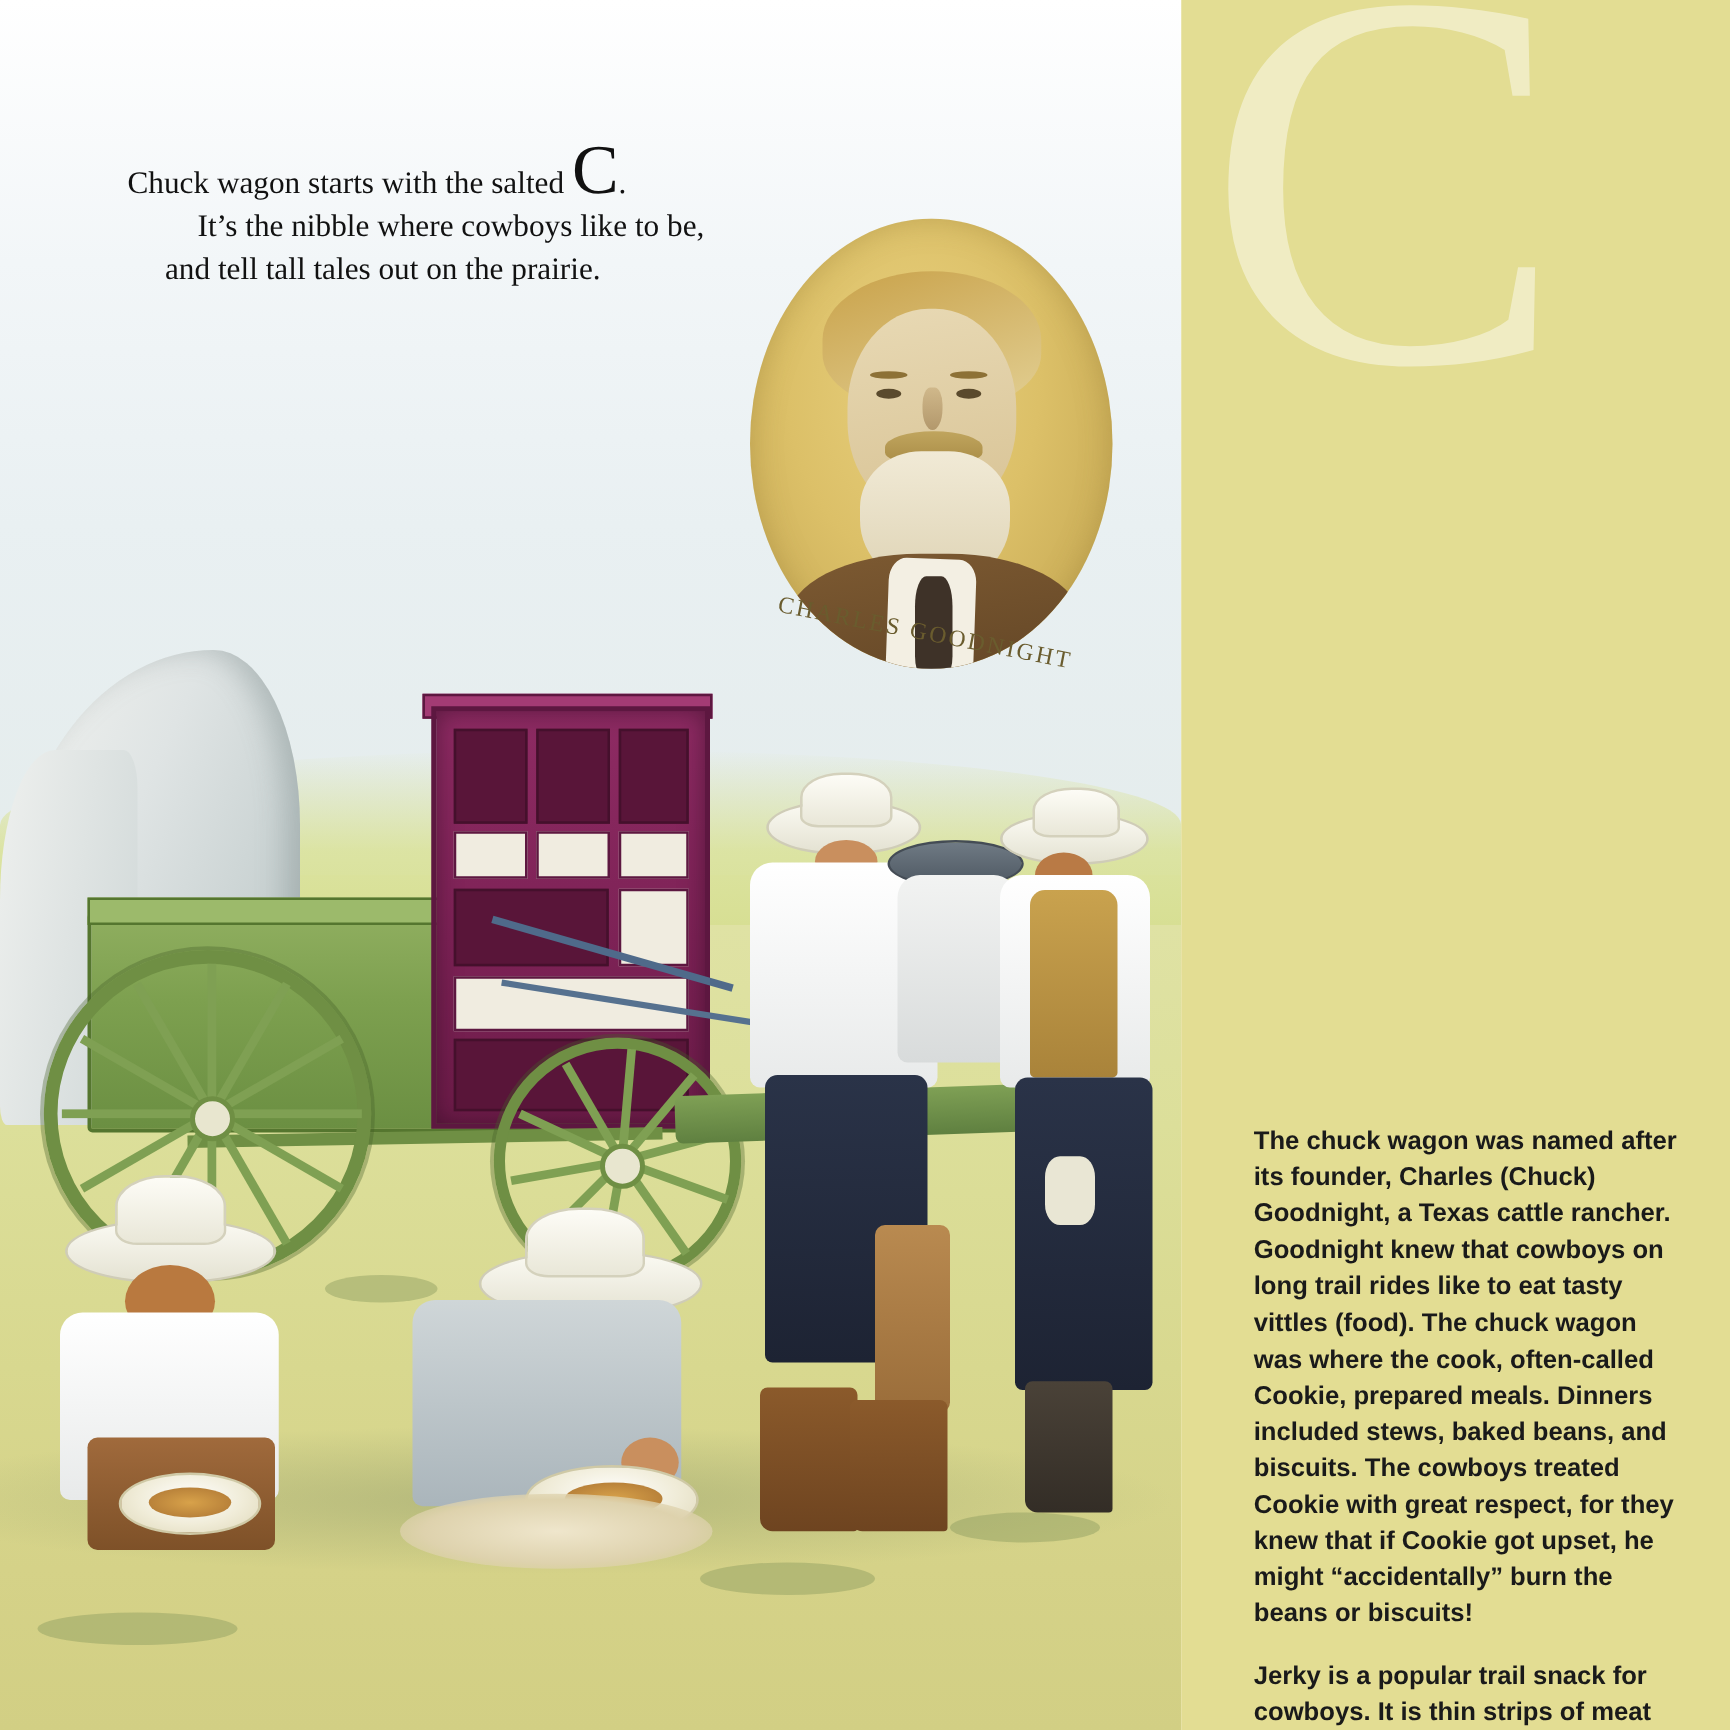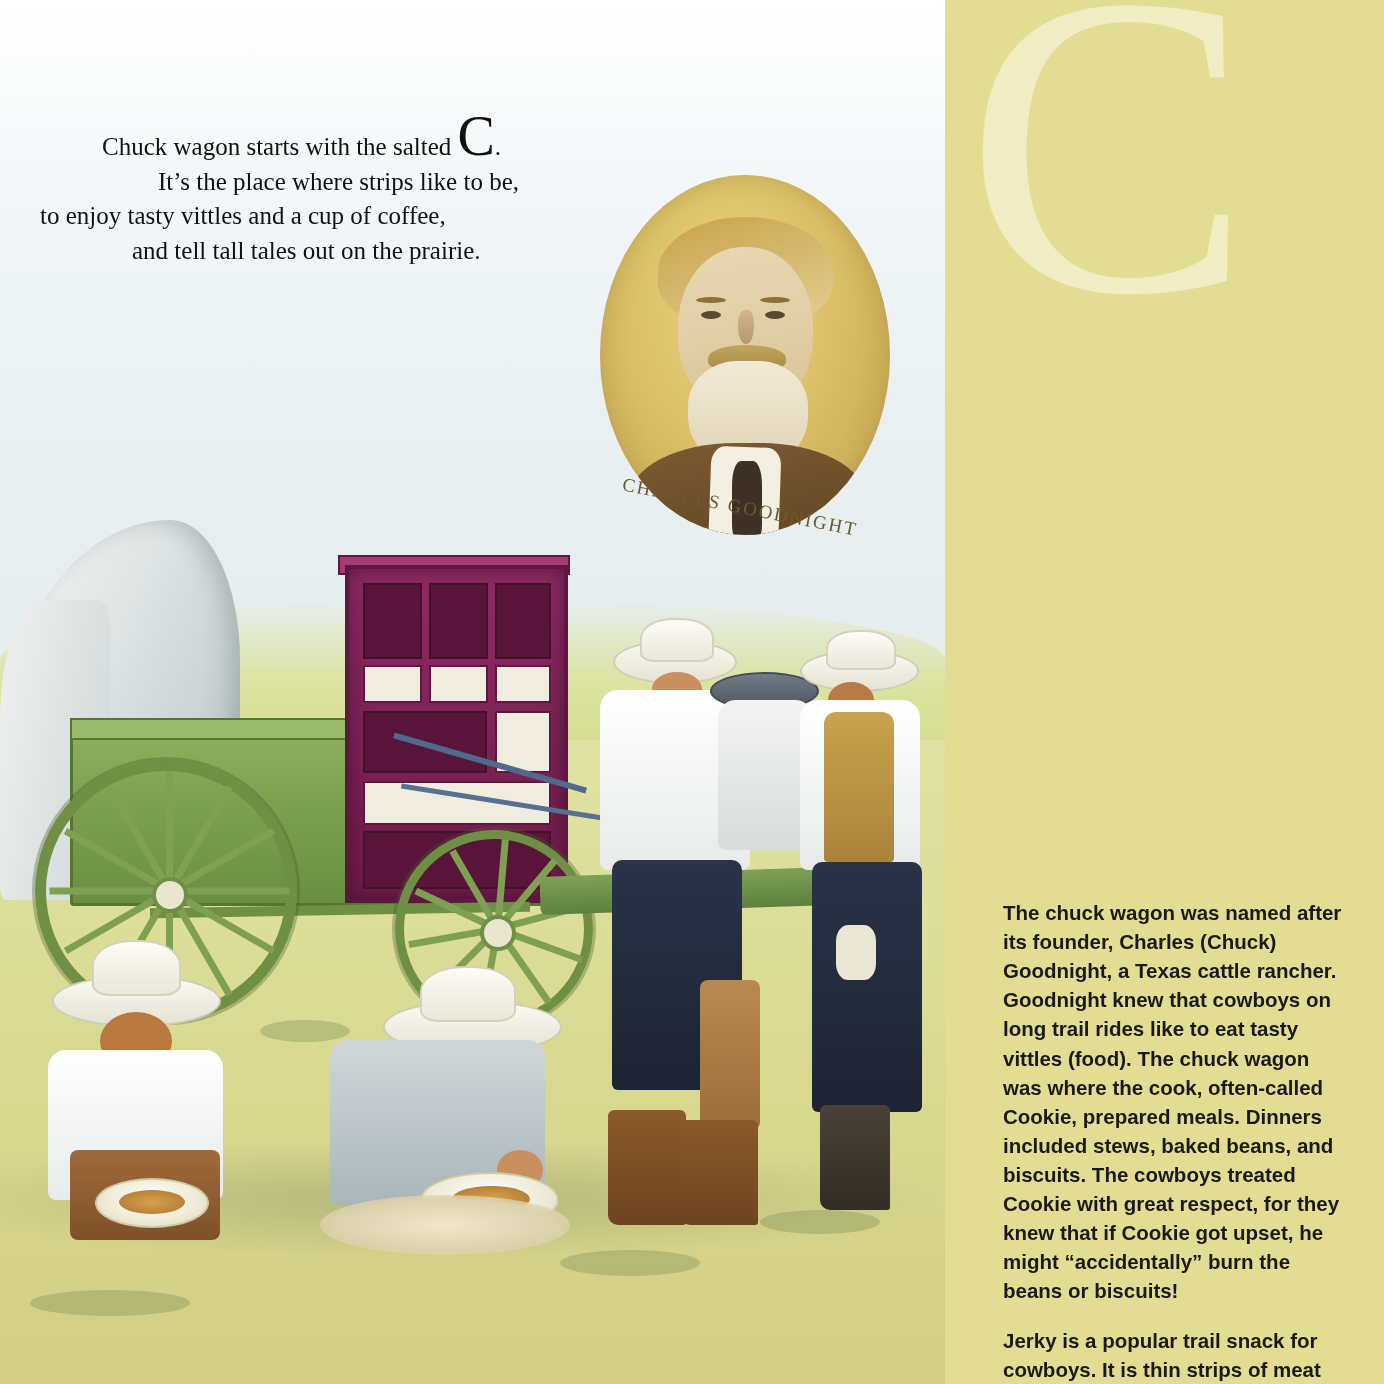--- a/index.html
+++ b/index.html
@@ -447,22 +447,21 @@
       <div style="position:absolute; left:320px; top:1195px; width:250px; height:60px; background:radial-gradient(ellipse at 50% 50%, #efe6cc 0%, #ded2ad 60%, rgba(200,190,150,0) 100%); border-radius:50%;"></div>
     </div>
 
     <div class="grass-tuft" style="left:260px; top:1020px; width:90px; height:22px;"></div>
     <div class="grass-tuft" style="left:560px; top:1250px; width:140px; height:26px;"></div>
     <div class="grass-tuft" style="left:760px; top:1210px; width:120px; height:24px;"></div>
     <div class="grass-tuft" style="left:30px; top:1290px; width:160px; height:26px;"></div>
 
     <div class="poem">
       <div class="l1"><span>Chuck wagon starts with the salted </span><span class="bigc">C</span><span>.</span></div>
-      <div class="l2">It’s the place where strips like to be,</div>
-      <div class="l3">to enjoy tasty vittles and a cup of coffee,</div>
+      <div class="l2">It’s the nibble where cowboys like to be,</div>
       <div class="l4">and tell tall tales out on the prairie.</div>
     </div>
   </div>
 
   <div class="sidebar">
     <div class="watermark">C</div>
     <div class="sidebar-text">
       <p>The chuck wagon was named after its founder, Charles (Chuck) Goodnight, a Texas cattle rancher. Goodnight knew that cowboys on long trail rides like to eat tasty vittles (food). The chuck wagon was where the cook, often-called Cookie, prepared meals. Dinners included stews, baked beans, and biscuits. The cowboys treated Cookie with great respect, for they knew that if Cookie got upset, he might “accidentally” burn the beans or biscuits!</p>
       <p>Jerky is a popular trail snack for cowboys. It is thin strips of meat that are dried and salted. Because jerky keeps almost forever and is light to carry, cowboys like to keep it in their packs to nibble on.</p>
     </div>

